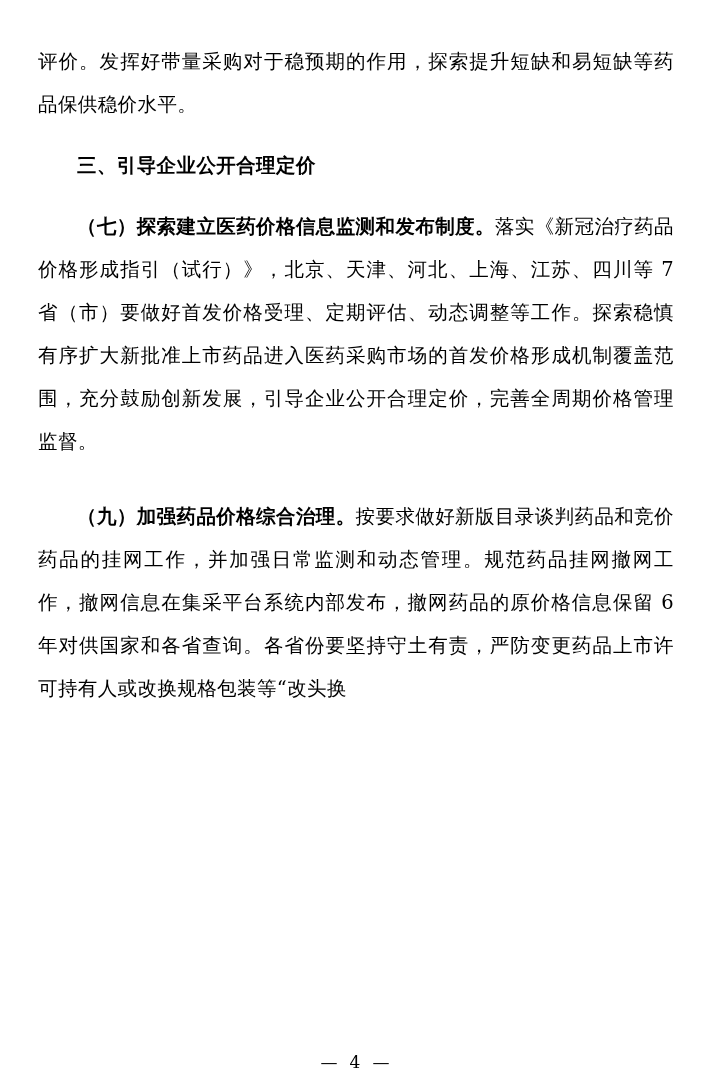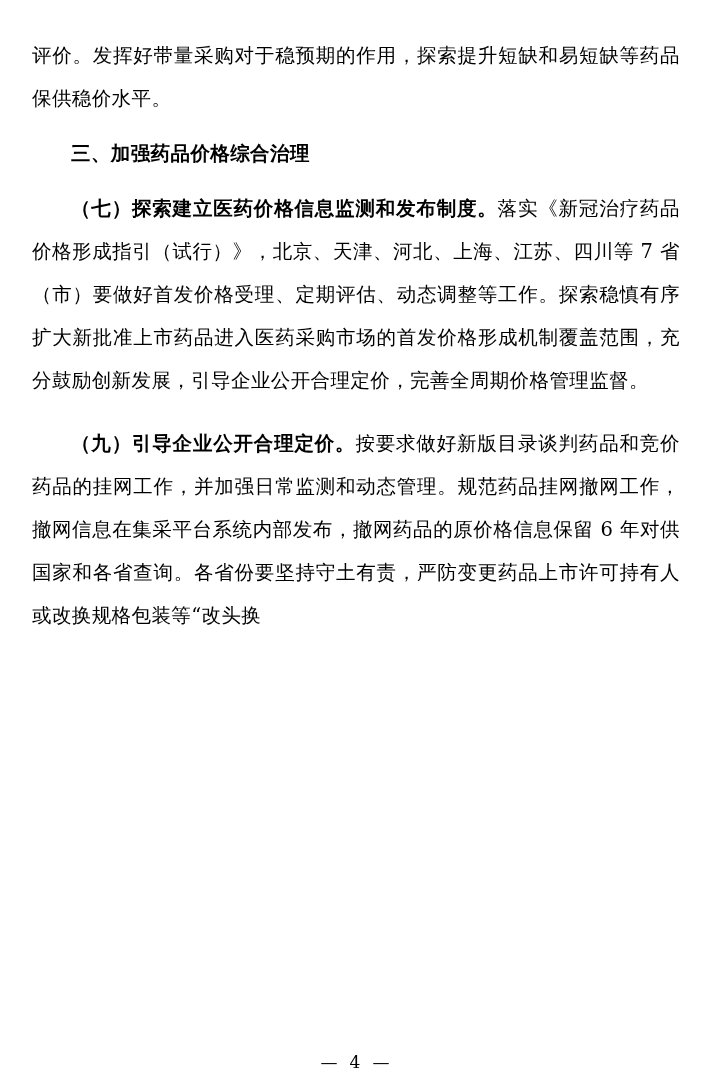--- a/index.html
+++ b/index.html
@@ -23,21 +23,21 @@
     position: relative;
   }
   .doc-body {
     font-size: 19.5px;
     line-height: 43px;
     letter-spacing: 0.4px;
     text-align: justify;
     text-justify: inter-ideograph;
   }
   p {
-    margin: 4px;
+    margin: 10px;
     padding: 0;
   }
   .para {
     text-indent: 2em;
   }
   .cont {
     text-indent: 0;
   }
   .heading {
     text-indent: 2em;
@@ -70,31 +70,31 @@
 </head>
 <body>
 
 <div class="page">
   <div class="doc-body">
 
     <p class="para cont">评价。发挥好带量采购对于稳预期的作用，探索提升短缺和易短缺等药品保供稳价水平。</p>
 
     <div class="blockgap"></div>
 
-    <p class="heading">三、加强药品价格综合治理</p>
+    <p class="heading">三、引导企业公开合理定价</p>
 
     <div class="blockgap"></div>
 
     <p class="para"><span class="lead">（七）探索建立医药价格信息监测和发布制度。</span><span>落实《新冠治疗药品价格形成指引（试行）》，北京、天津、河北、上海、江苏、四川等 7 省（市）要做好首发价格受理、定期评估、动态调整等工作。探索稳慎有序扩大新批准上市药品进入医药采购市场的首发价格形成机制覆盖范围，充分鼓励创新发展，引导企业公开合理定价，完善全周期价格管理监督。</span></p>
 
     <div class="blockgap"></div>
 
 
     <div class="blockgap"></div>
 
-    <p class="para"><span class="lead">（九）引导企业公开合理定价。</span><span>按要求做好新版目录谈判药品和竞价药品的挂网工作，并加强日常监测和动态管理。规范药品挂网撤网工作，撤网信息在集采平台系统内部发布，撤网药品的原价格信息保留 6 年对供国家和各省查询。各省份要坚持守土有责，严防变更药品上市许可持有人或改换规格包装等“改头换</span></p>
+    <p class="para"><span class="lead">（九）加强药品价格综合治理。</span><span>按要求做好新版目录谈判药品和竞价药品的挂网工作，并加强日常监测和动态管理。规范药品挂网撤网工作，撤网信息在集采平台系统内部发布，撤网药品的原价格信息保留 6 年对供国家和各省查询。各省份要坚持守土有责，严防变更药品上市许可持有人或改换规格包装等“改头换</span></p>
 
   </div>
 
   <div class="footer">
     <span class="dash">—</span><span>4</span><span class="dash">—</span>
   </div>
 </div>
 
 </body></html>

